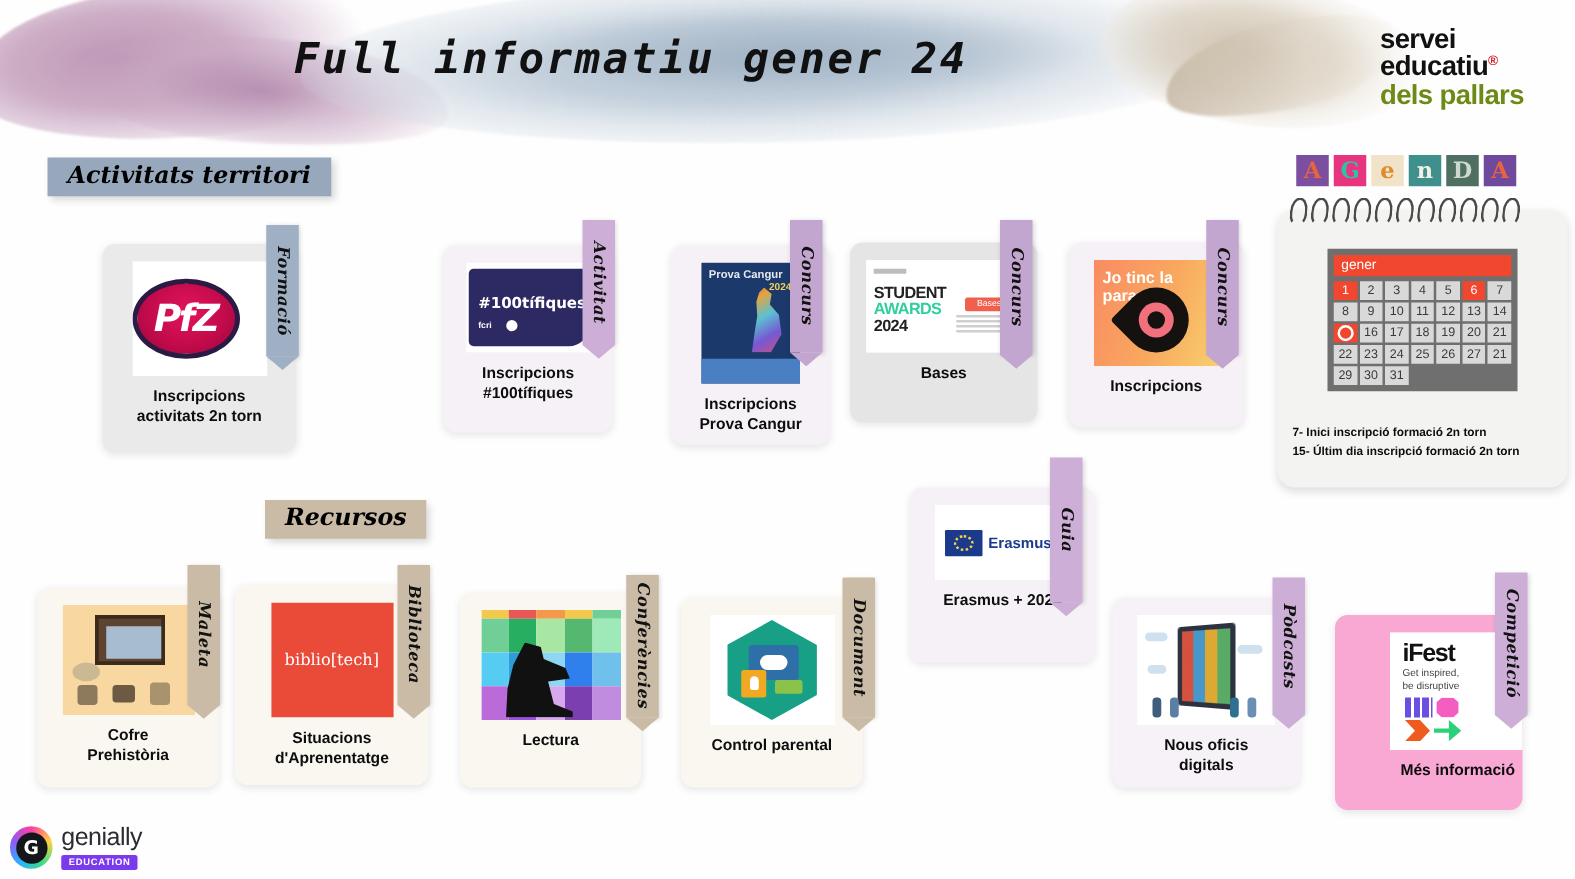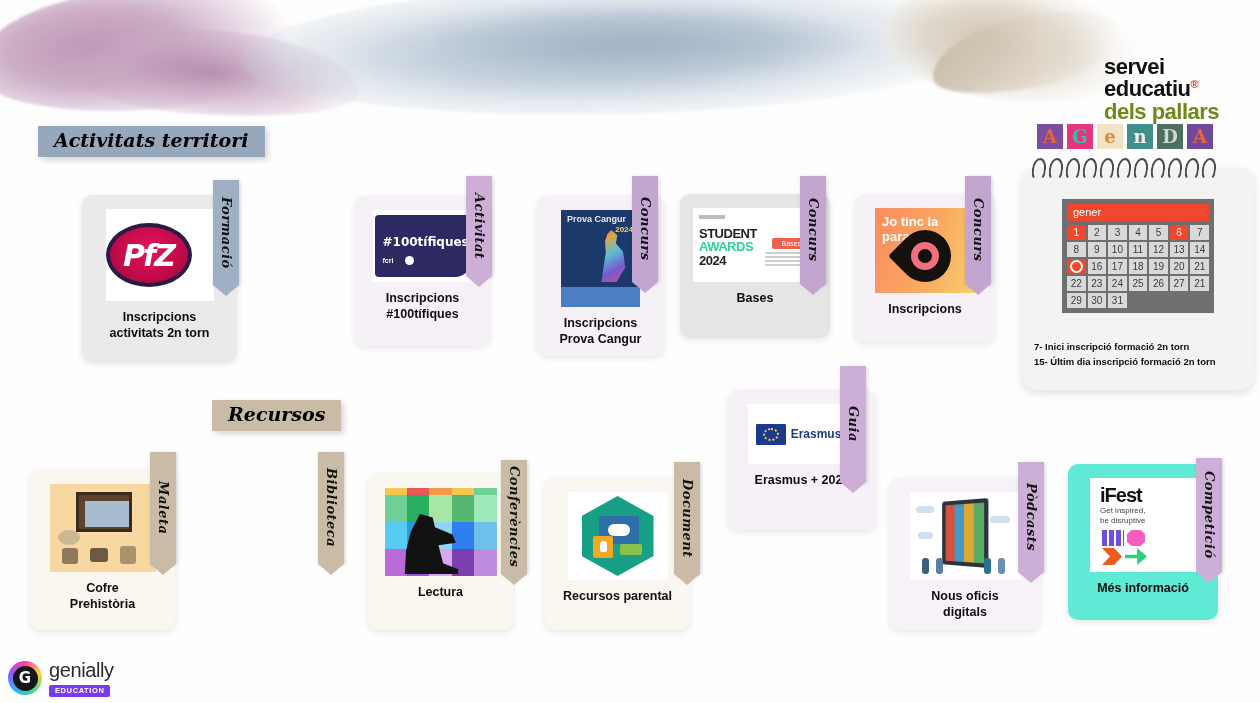--- a/index.html
+++ b/index.html
@@ -69,21 +69,20 @@
     white-space: nowrap;
   }
 
   
   #brand {
     position: absolute; left: 1104px; top: 20px;
     line-height: 1.02;
     font-weight: bold;
     font-size: 22px;
     letter-spacing: -0.5px;
-    margin-top: 36px;
   }
   #brand .l1, #brand .l2 { color: #111; }
   #brand .l3 { color: #6d8a17; }
   #brand .reg {
     color: #d8232a; font-size: 11px; vertical-align: super;
   }
 
   
   .sec-head {
     position: absolute;
@@ -347,20 +346,21 @@
 
 <div id="stage">
 
   <div class="wc wc-pink"></div>
   <div class="wc wc-pink2"></div>
   <div class="wc wc-blue"></div>
   <div class="wc wc-blue2"></div>
   <div class="wc wc-tan"></div>
   <div class="wc wc-tan2"></div>
 
+  <div id="page-title">Full informatiu gener 24</div>
 
   <div id="brand">
     <div class="l1">servei</div>
     <div class="l2"><span>educatiu</span><span class="reg">®</span></div>
     <div class="l3">dels pallars</div>
   </div>
 
   <div class="sec-head sec-blue" style="left:38px;  top:126px;">Activitats territori</div>
   <div class="sec-head sec-tan" style="left:212px; top:400px;">Recursos</div>
 
@@ -527,20 +527,29 @@
           <div class="o4"></div>
         </div>
     </div>
     <div class="cap">Cofre
 Prehistòria</div>
   </div>
   <div class="ribbon" style="left:150px; top:452px; height:112px; background:#c9bba6; --rc:#c9bba6;">
     <span>Maleta</span>
   </div>
 
+  <div class="card" style="left:188px; top:468px; width:155px; height:160px; background:#faf7f1;">
+    <div class="thumb" style="width:98px;height:92px;">
+      <div class="biblio">
+          <span>biblio[tech]</span>
+        </div>
+    </div>
+    <div class="cap">Situacions
+d'Aprenentatge</div>
+  </div>
   <div class="ribbon" style="left:318px; top:452px; height:112px; background:#c9bba6; --rc:#c9bba6;">
     <span>Biblioteca</span>
   </div>
 
   <div class="card" style="left:368px; top:474px; width:145px; height:156px; background:#faf7f1;">
     <div class="thumb" style="width:112px;height:88px;">
       <div class="lect">
         <div class="shelf" style="top:0;height:7px;">
             <i style="background:#f2c94c"></i>
             <i style="background:#eb5757"></i>
@@ -581,21 +590,21 @@
   <div class="card" style="left:545px; top:478px; width:145px; height:152px; background:#faf7f1;">
     <div class="thumb" style="width:100px;height:88px;">
       <div class="ctrl">
           <div class="hex">
             <div class="scr"></div>
             <div class="amber"></div>
             <div class="grn"></div>
           </div>
         </div>
     </div>
-    <div class="cap">Recursos parental</div>
+    <div class="cap">Control parental</div>
   </div>
   <div class="ribbon" style="left:674px; top:462px; height:112px; background:#c9bba6; --rc:#c9bba6;">
     <span>Document</span>
   </div>
 
   <div class="card" style="left:728px; top:390px; width:148px; height:140px; background:#f6f1f7;">
     <div class="thumb" style="width:108px;height:60px;">
       <div class="eras">
           <span class="flag">
             <i></i>
@@ -624,21 +633,21 @@
           <div class="pp" style="left:88px;background:#6b8fb3;"></div>
       </div>
     </div>
     <div class="cap">Nous oficis
 digitals</div>
   </div>
   <div class="ribbon" style="left:1018px; top:462px; height:110px; background:#cdaed6; --rc:#cdaed6;">
     <span>Pòdcasts</span>
   </div>
 
-  <div class="card" style="left:1068px; top:464px; width:150px; height:156px; background:#5eead4;">
+  <div class="card" style="left:1068px; top:492px; width:150px; height:156px; background:#f9a8d4;align-items:flex-end;">
     <div class="thumb" style="width:106px;height:94px;">
       <div class="ifest">
         <div class="n">iFest</div>
         <div class="s" style="white-space:pre-line">Get inspired,
 be disruptive</div>
         <div class="g">
             <div class="b1"></div>
             <div class="b2"></div>
           </div>
         <div class="g2">

